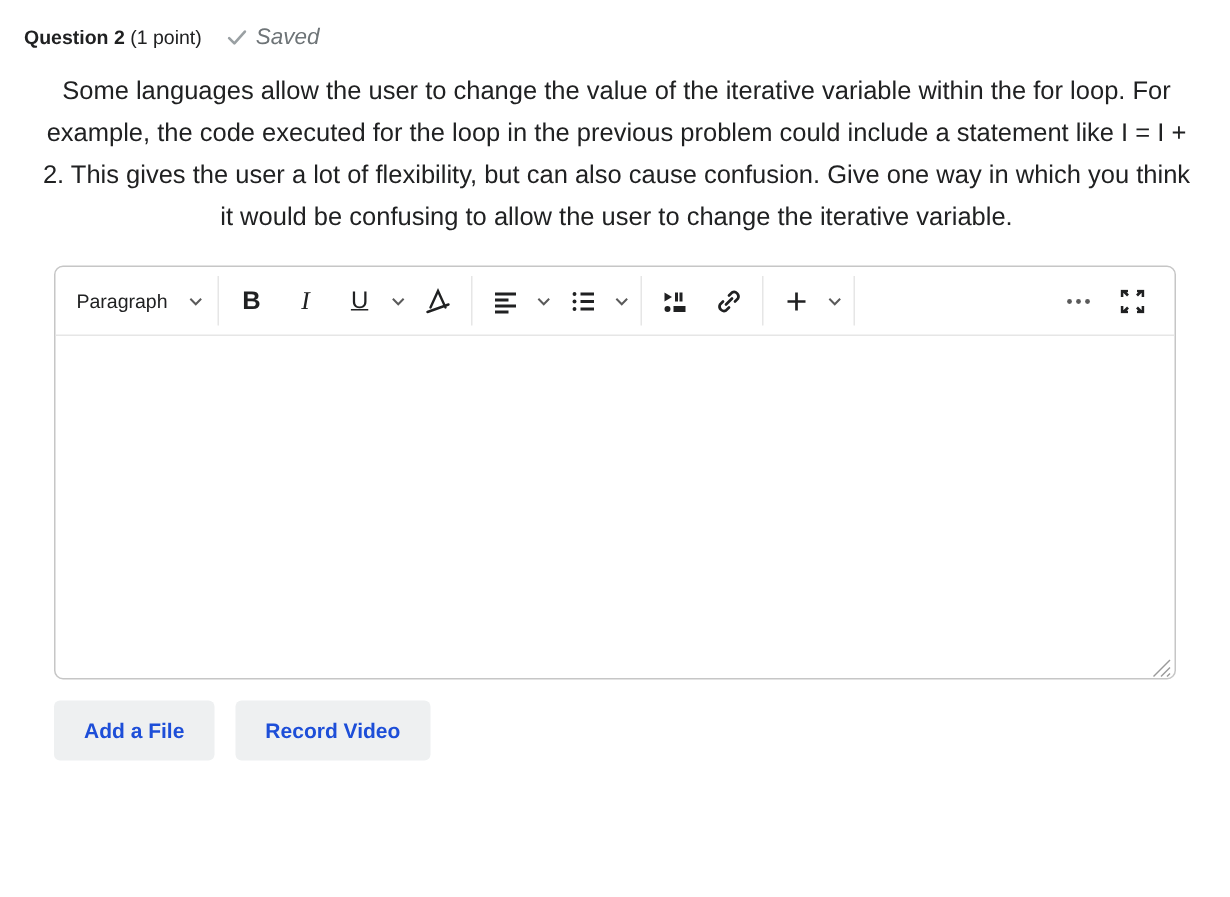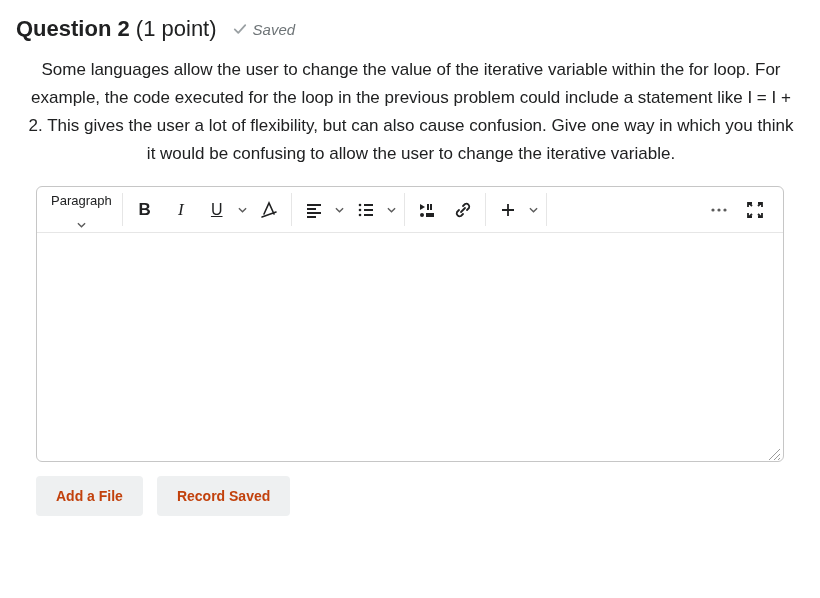--- a/index.html
+++ b/index.html
@@ -11,21 +11,21 @@
     color: #202122;
     background: #fff;
     width: 820px;
   }
   .q-header {
     display: flex;
     align-items: center;
     gap: 16px;
     margin-bottom: 14px;
   }
-  .q-title { font-size: 22px; }
+  .q-title { font-size: 13px; }
   .q-title .bold { font-weight: 700; }
   .q-title .pts { font-weight: 400; }
   .saved {
     display: flex;
     align-items: center;
     gap: 6px;
     color: #6e7477;
     font-style: italic;
     font-size: 15px;
   }
@@ -67,21 +67,20 @@
     color: #202122;
   }
   .para-select {
     display: flex;
     align-items: center;
     gap: 14px;
     font-size: 13px;
     padding: 0 6px 0 4px;
     height: 34px;
     cursor: pointer;
-    flex-direction: column;
   }
   .chev {
     font-size: 10px;
     color: #5a5a5a;
   }
   .combo {
     display: flex;
     align-items: center;
   }
   .combo .chev-btn {
@@ -107,21 +106,21 @@
     gap: 14px;
     margin: 14px 20px 0 20px;
   }
   .attach-btn {
     background: #eef0f1;
     border: none;
     border-radius: 4px;
     padding: 12px 20px;
     font-size: 14px;
     font-weight: 600;
-    color: #c2410c;
+    color: #1d4ed8;
     cursor: pointer;
   }
   svg { display: block; }
 </style>
 </head>
 <body>
 
 <div class="q-header">
   <div class="q-title">
     <span class="bold">Question</span>
@@ -302,14 +301,14 @@
         <line x1="4" y1="15" x2="15" y2="4" stroke="#9a9a9a" stroke-width="1"></line>
         <line x1="9" y1="15" x2="15" y2="9" stroke="#9a9a9a" stroke-width="1"></line>
         <line x1="13" y1="15" x2="15" y2="13" stroke="#9a9a9a" stroke-width="1"></line>
       </svg>
     </div>
   </div>
 </div>
 
 <div class="attach-row">
   <button class="attach-btn">Add a File</button>
-  <button class="attach-btn">Record Saved</button>
+  <button class="attach-btn">Record Video</button>
 </div>
 
 </body></html>

